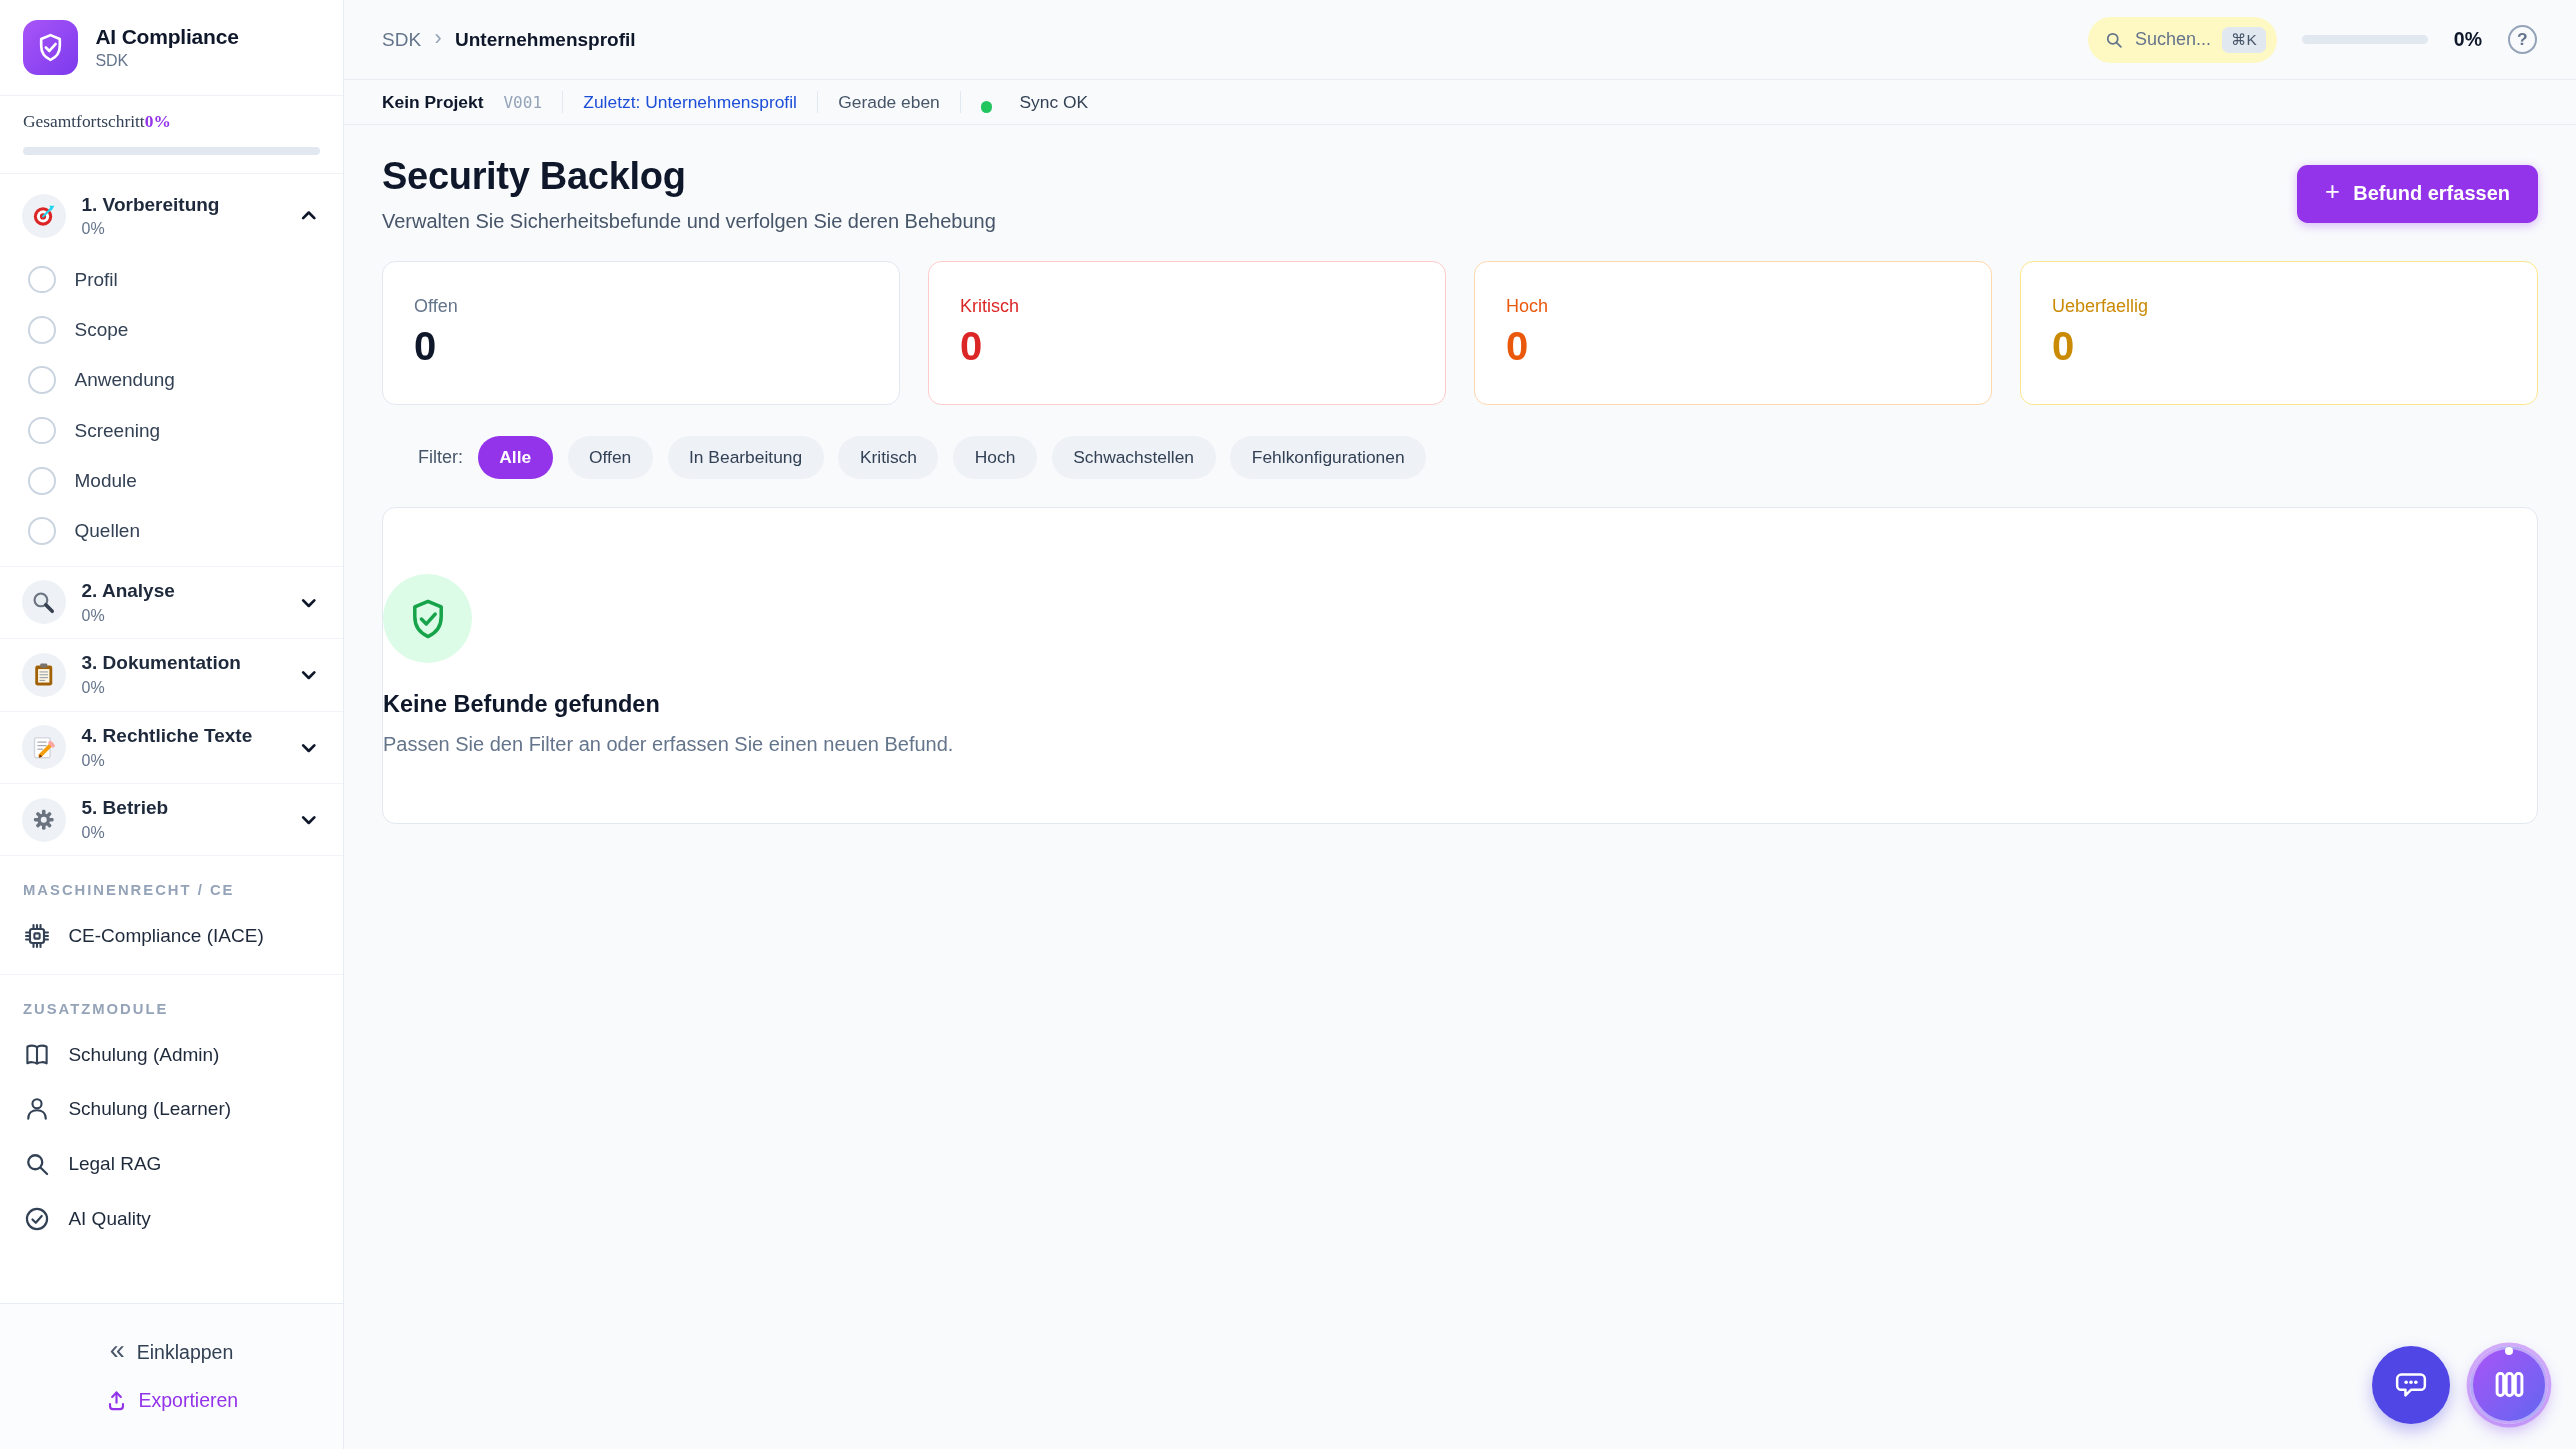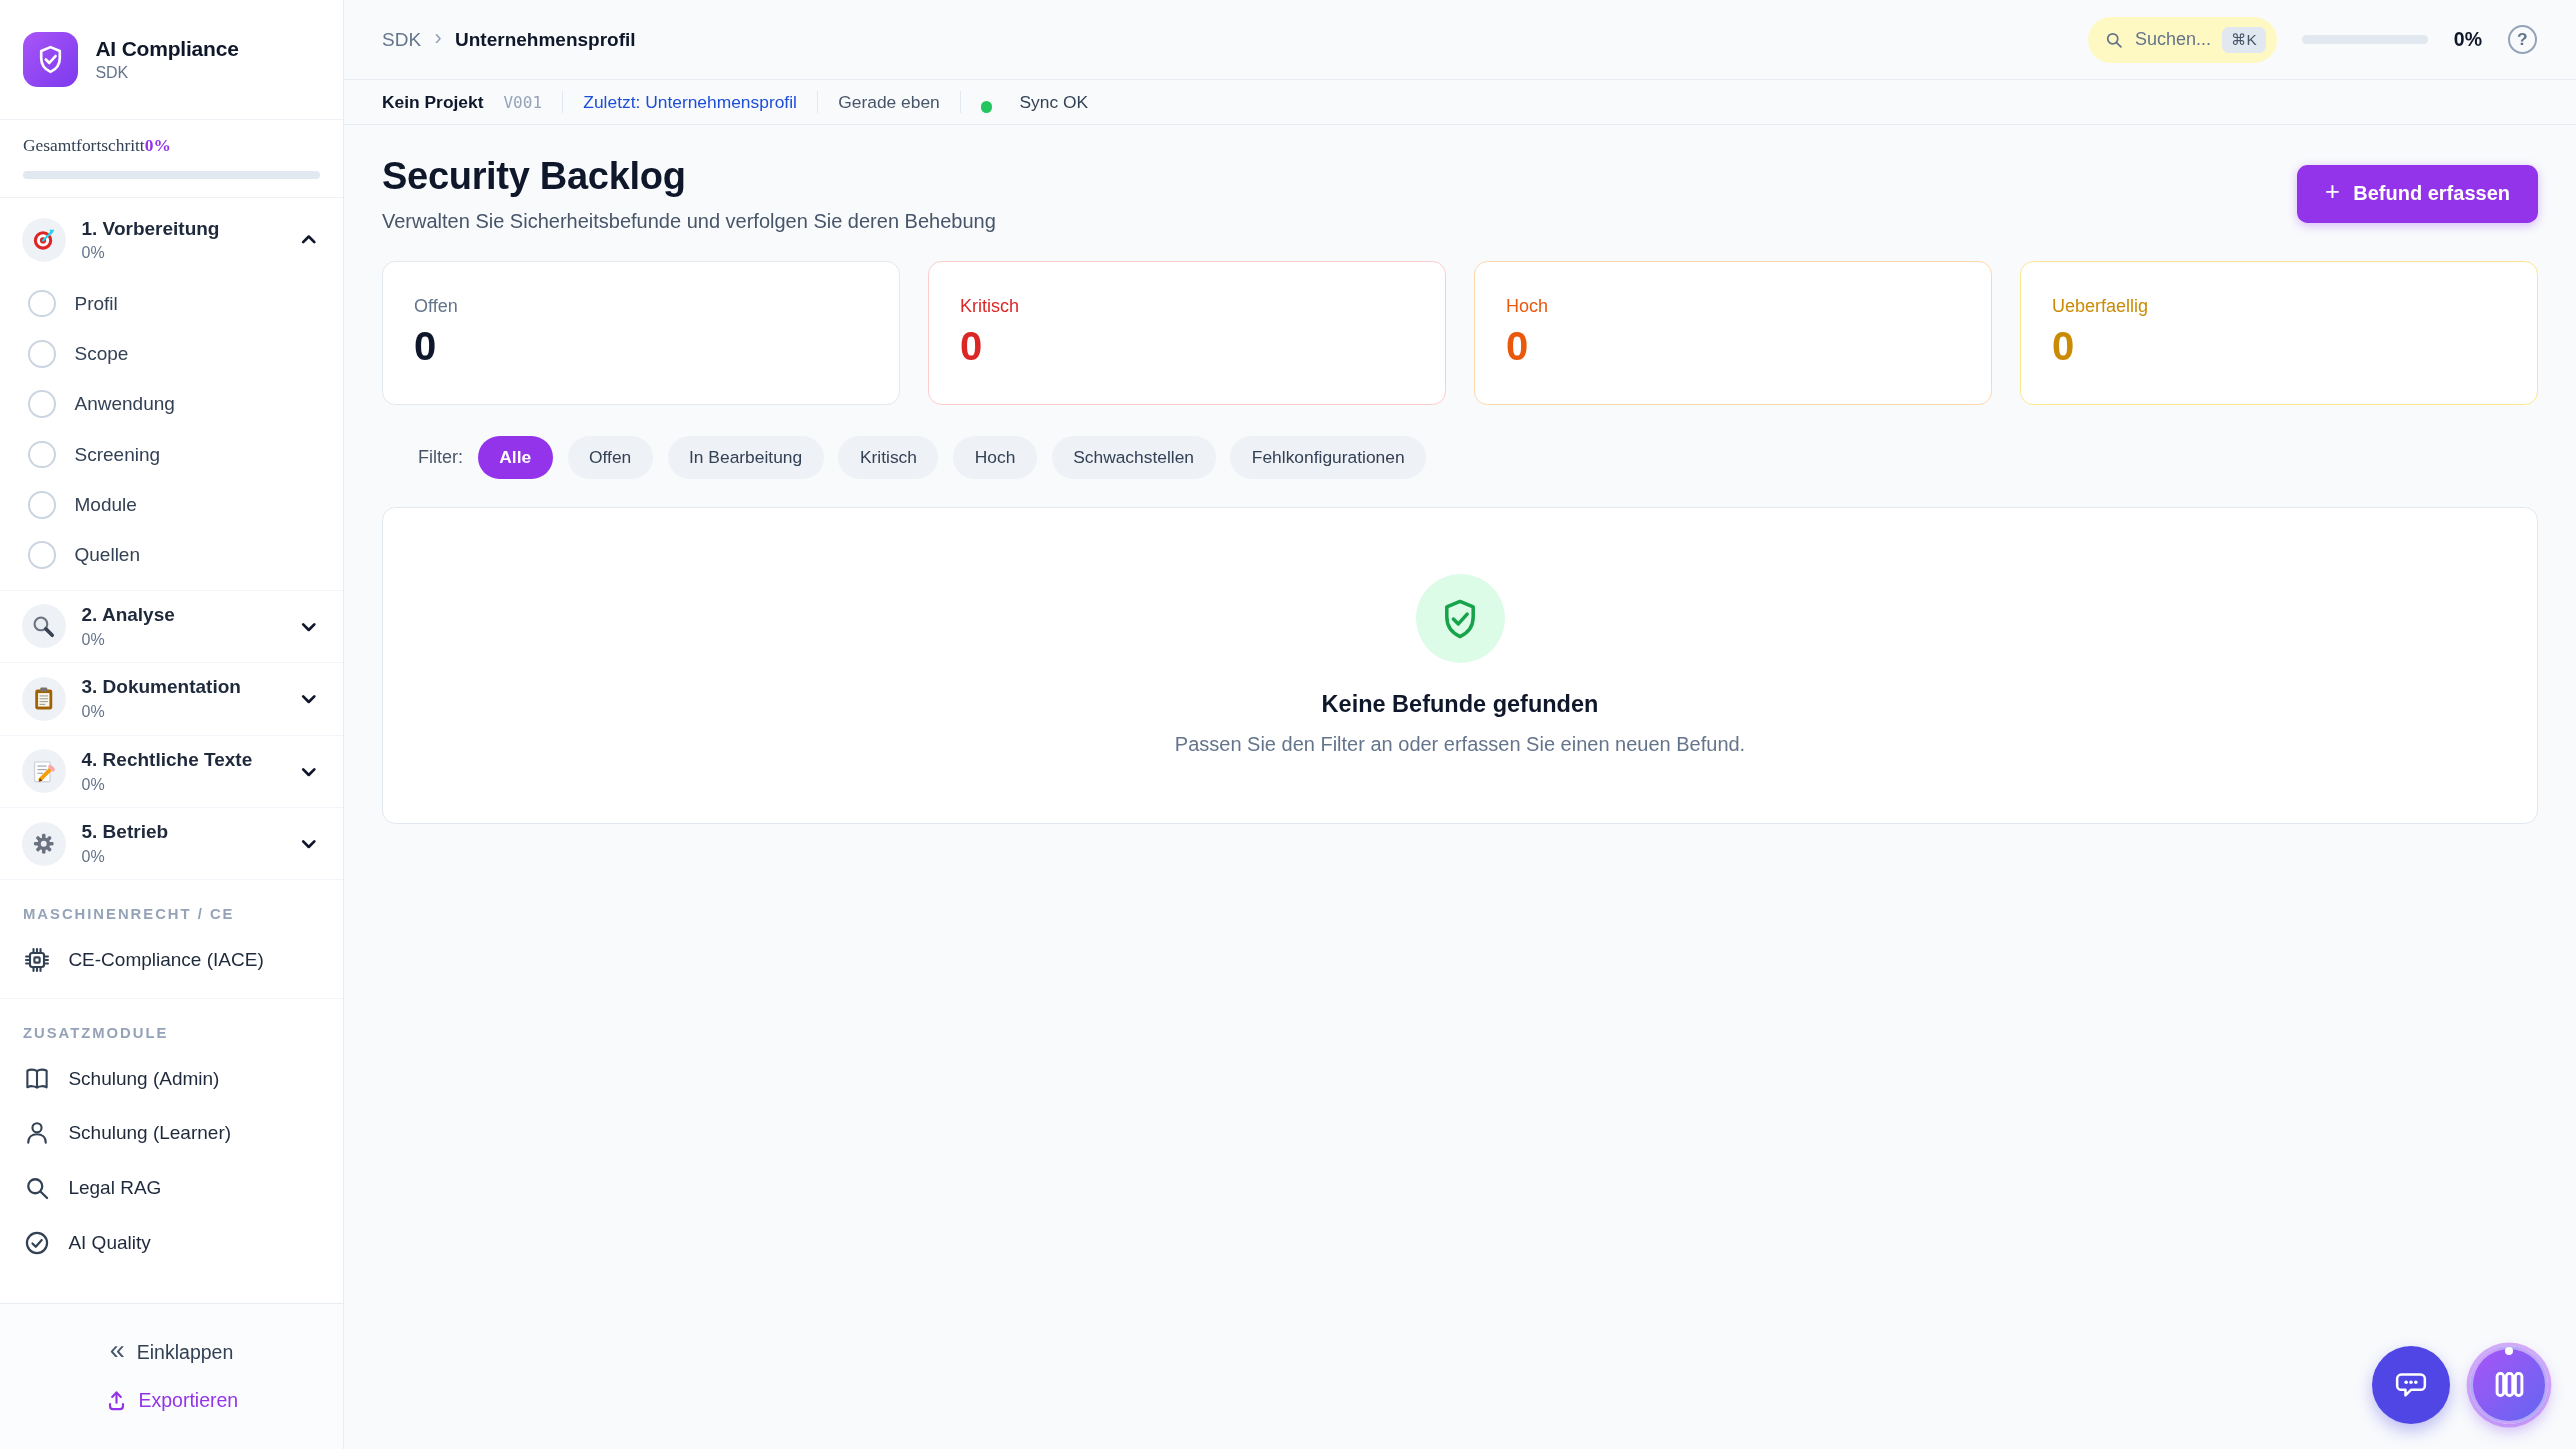--- a/index.html
+++ b/index.html
@@ -6,21 +6,21 @@
   html,body { width:2576px; height:1449px; overflow:hidden; }
   body {
     font-family:"Liberation Sans","DejaVu Sans",sans-serif;
     background:#f8fafc; color:#0f172a; display:flex;
   }
   svg { display:block; }
 
   
   .sidebar { width:344px; min-width:344px; height:100%; background:#ffffff;
              border-right:1.3px solid #e8edf3; display:flex; flex-direction:column; }
-  .side-header { height:120px; padding:0 23px; display:flex; align-items:center; gap:17.4px;
+  .side-header { height:96px; padding:0 23px; display:flex; align-items:center; gap:17.4px;
                  border-bottom:1.3px solid #eef2f6; }
   .logo { width:55px; height:55px; border-radius:14.8px; flex:none;
           background:linear-gradient(135deg,#a855f7 0%,#7c3aed 100%);
           display:flex; align-items:center; justify-content:center; }
   .app-name { font-size:21px; font-weight:700; color:#0f172a; letter-spacing:-0.2px; }
   .app-sub  { font-size:16px; color:#64748b; margin-top:3.4px; }
 
   .progress-block { padding:14.8px 23px 17.4px; border-bottom:1.3px solid #eef2f6; }
   .progress-row { display:flex; align-items:center;font-family:Liberation Serif, serif; }
   .progress-label { font-size:17.4px; color:#334155; }
@@ -103,21 +103,21 @@
   .card.high { border-color:#fed7aa; } .card.high .card-label,.card.high .card-value { color:#ea580c; }
   .card.overdue { border-color:#fde68a; } .card.overdue .card-label,.card.overdue .card-value { color:#ca8a04; }
 
   .filter-row { margin-top:31px; display:flex; align-items:center; gap:14.8px; }
   .filter-label { font-size:18px; color:#475569;margin-left:36px; }
   .chip { height:43px; padding:0 21.5px; border-radius:670px; background:#eef1f6; border:none;
           font-size:17.4px; color:#334155; font-family:inherit; cursor:pointer; display:flex; align-items:center; }
   .chip.active { background:#9333ea; color:#fff; font-weight:600; }
 
   .empty-panel { margin-top:28px; background:#fff; border:1.3px solid #e2e8f0; border-radius:13.4px;
-                 height:317px; display:flex; flex-direction:column; align-items:center; justify-content:center; }
+                 height:317px; display:flex; flex-direction:column; align-items:flex-start; justify-content:center; }
   .empty-icon { width:89px; height:89px; border-radius:50%; background:#dcfce7;
                 display:flex; align-items:center; justify-content:center; }
   .empty-title { font-size:23.5px; font-weight:700; color:#0f172a; margin-top:28px; }
   .empty-sub { font-size:20px; color:#64748b; margin-top:14.8px; }
 
   .fabs { position:absolute; right:28px; bottom:25.5px; display:flex; align-items:center; gap:20px; }
   .fab { width:78px; height:78px; border-radius:50%; border:none; cursor:pointer;
          display:flex; align-items:center; justify-content:center; }
   .fab-chat { background:#4f46e5; box-shadow:0 6.7px 16px rgba(79,70,229,.35); }
   .fab-board { background:linear-gradient(135deg,#a855f7 0%,#6366f1 100%);

